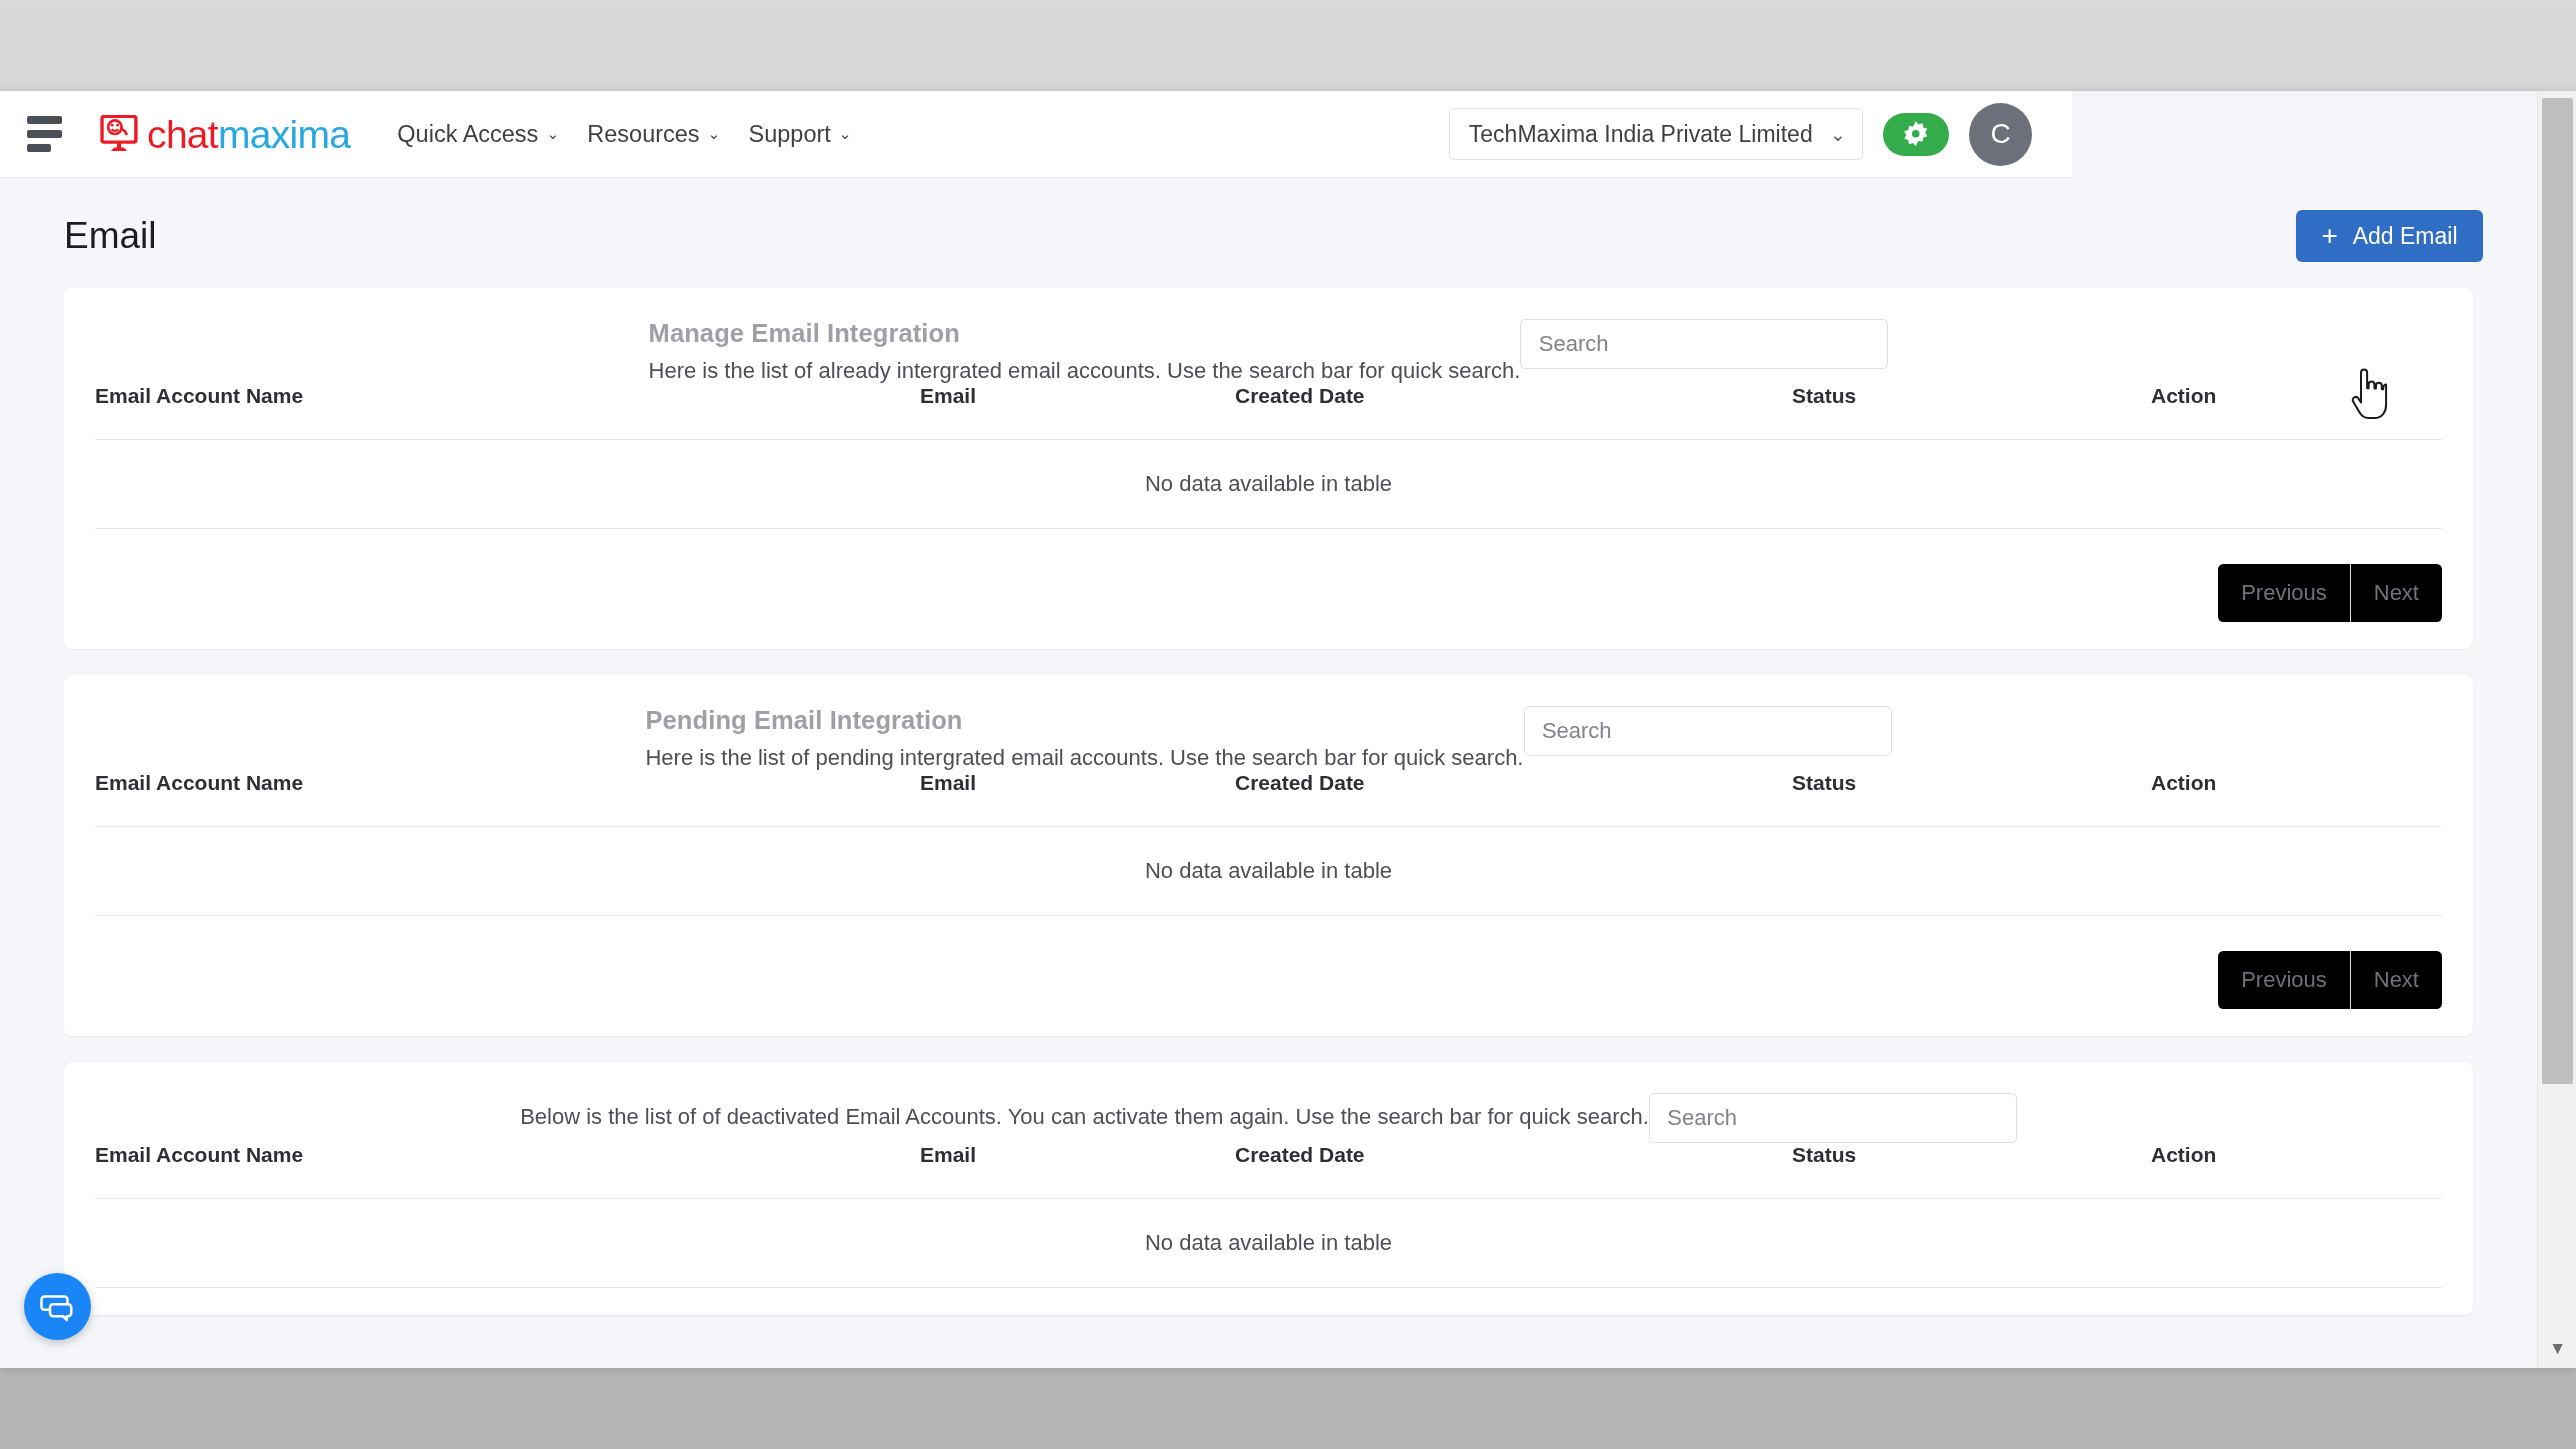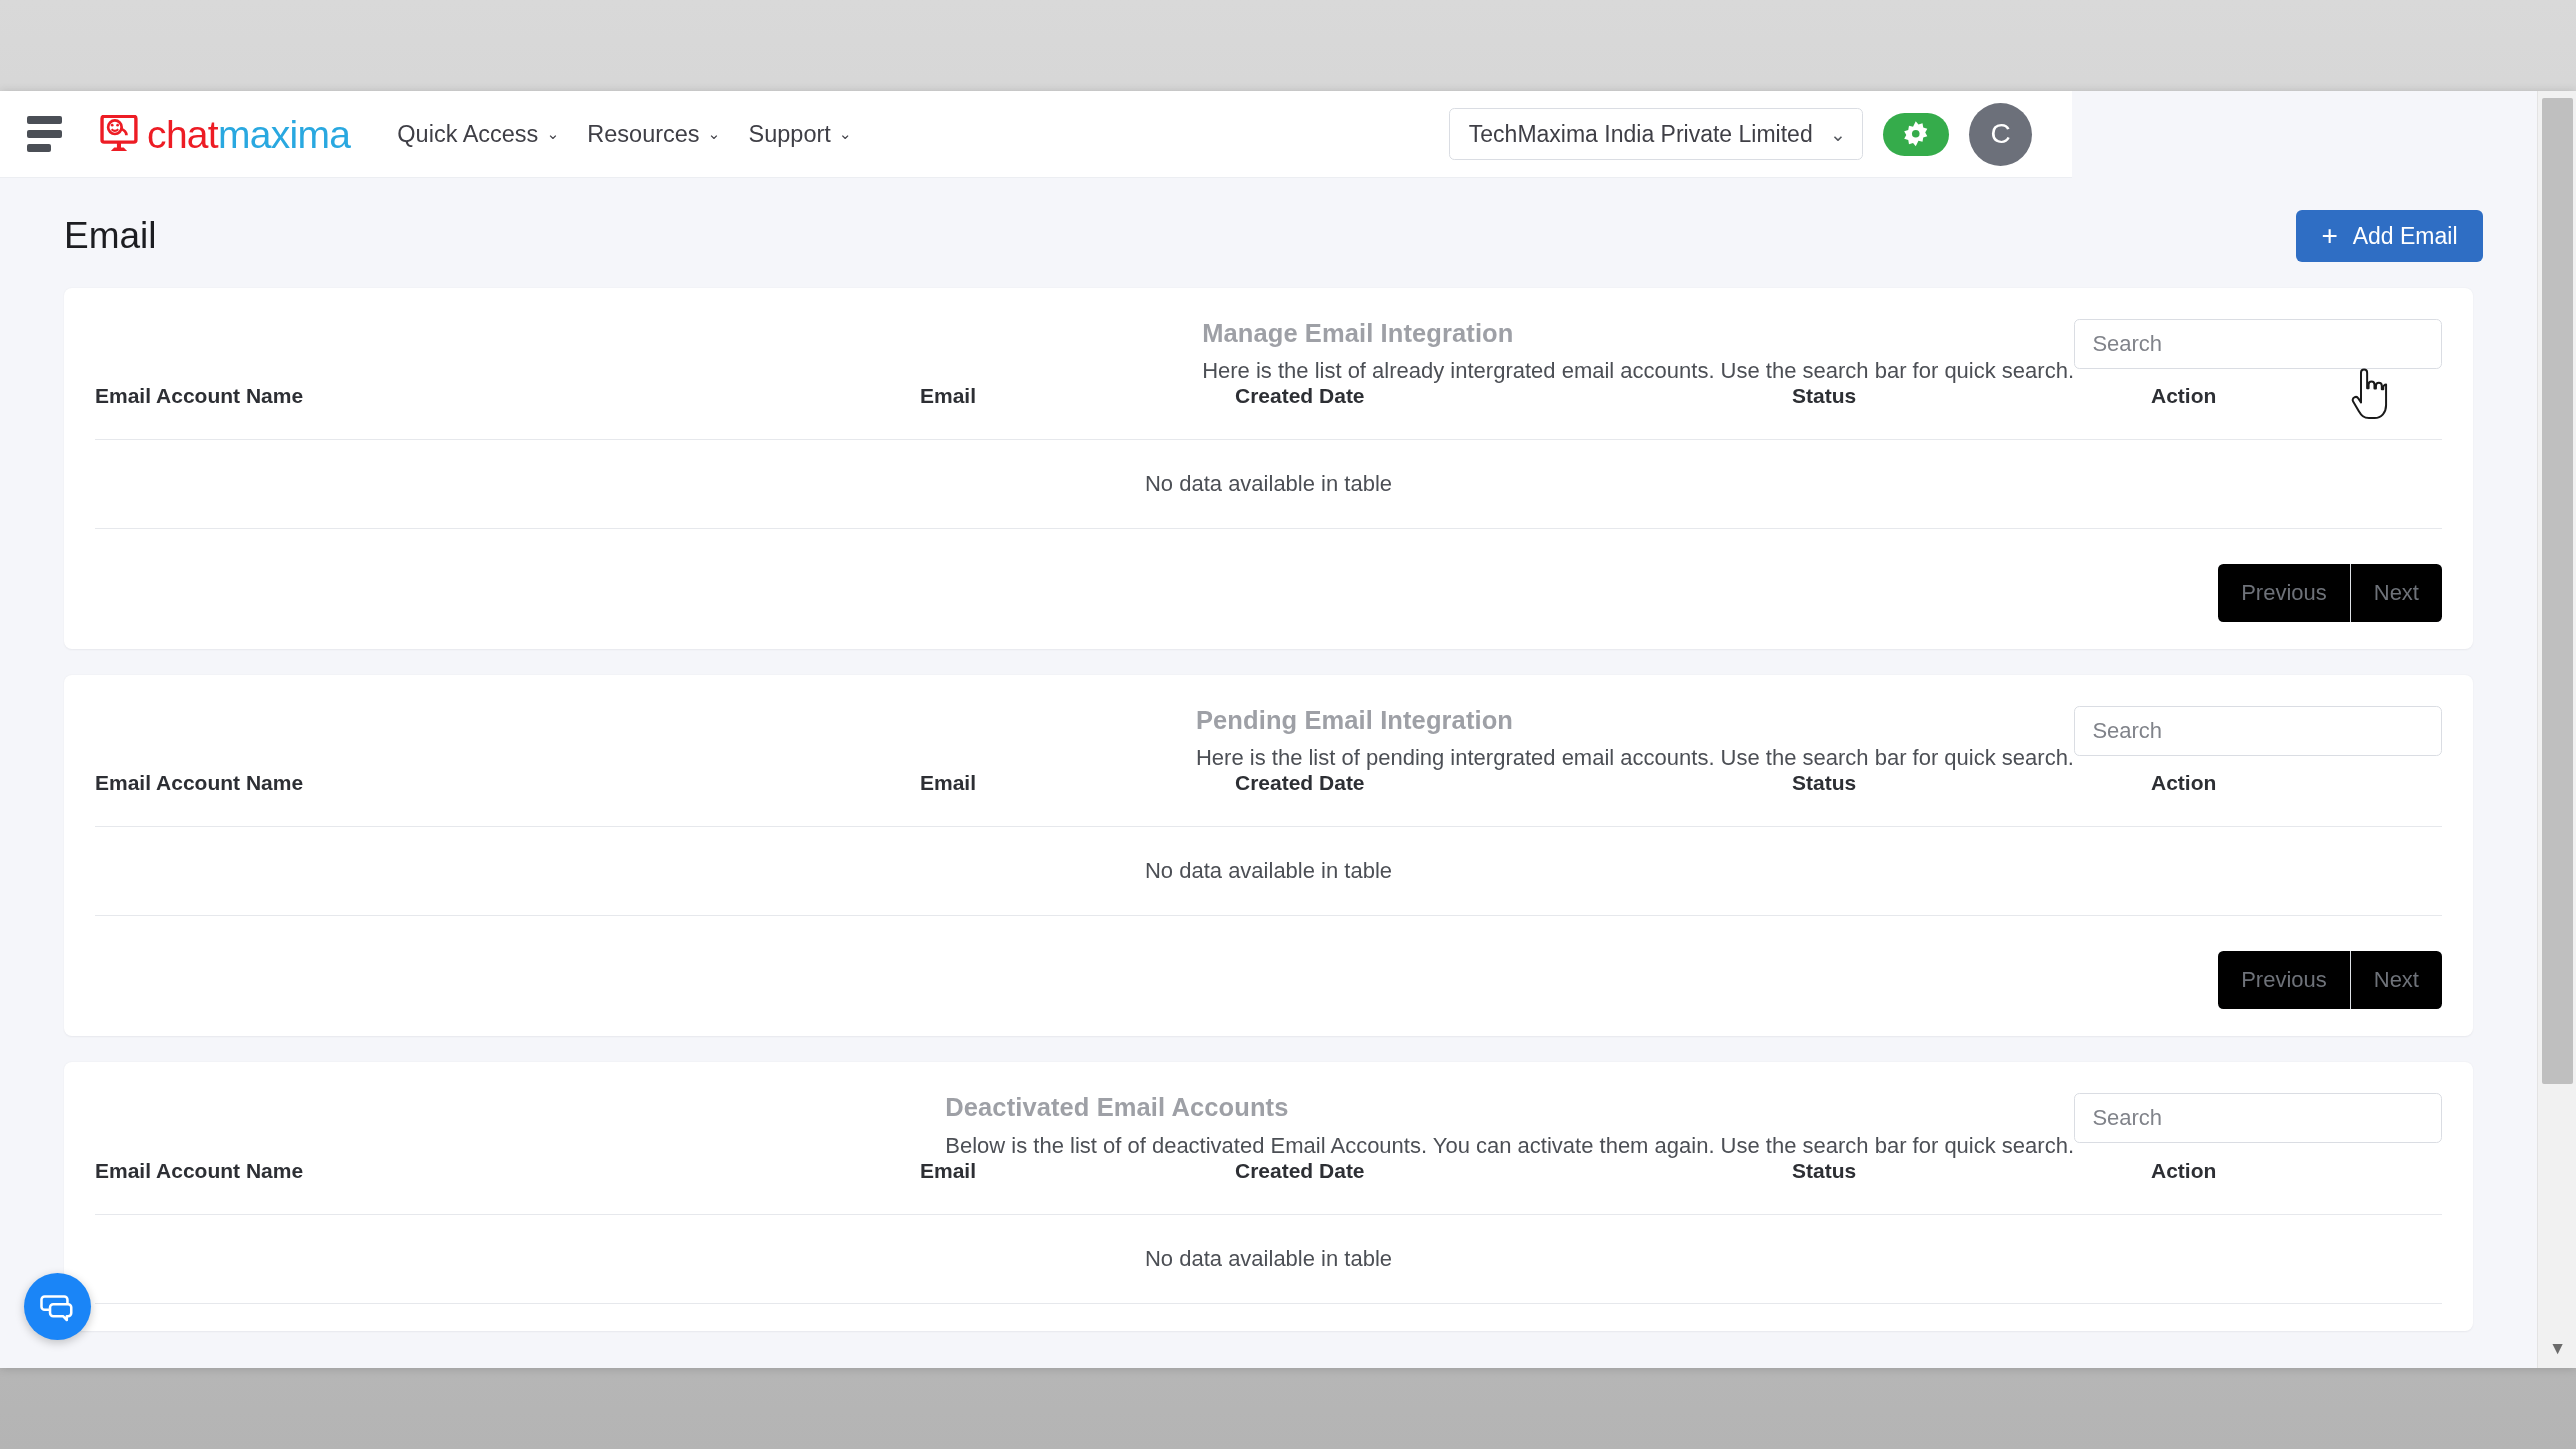--- a/index.html
+++ b/index.html
@@ -100,21 +100,21 @@
     cursor: pointer; font-family: inherit;
   }
   .add-btn .plus { font-size: 28px; line-height: 1; font-weight: 400; }
 
   .card {
     background:#fff; border-radius: 8px;
     margin: 25.5px 64px 0 64px;
     padding: 31px 31px 27px 31px;
     box-shadow: 0 0.7px 2px rgba(16,24,40,.06);
   }
-  .card-head { display:flex; justify-content:flex-end; align-items:flex-start; }
+  .card-head { display:flex; justify-content:center; align-items:flex-start; }
   .card-title { font-size: 25.5px; color: #9ea0a6; font-weight: 700; letter-spacing:0.1px; }
   .card-sub { font-size: 22px; color: #4c4f55; margin-top: 10.7px; }
   .search-box {
     width: 368px; height: 50px;
     border:0.7px solid #dadde3; border-radius:5.4px;
     background:#fff; padding: 0 17.4px;
     font-size: 22px; color: #3f3f46; font-family: inherit;
     outline:none;
   }
   .search-box::placeholder { color:#80838a; }
@@ -309,21 +309,20 @@
         <div class="pager-group">
           <button class="pager-btn">Previous</button>
           <button class="pager-btn">Next</button>
         </div>
       </div>
     </div>
 
     <div class="card">
       <div class="card-head">
         <div>
-          <div class="card-title">Deactivated Email Accounts</div>
           <div class="card-sub">Below is the list of of deactivated Email Accounts. You can activate them again. Use the search bar for quick search.</div>
         </div>
         <input class="search-box" type="text" placeholder="Search" style="">
       </div>
 
       <table class="dt">
         <thead>
           <tr>
             <th class="col-1">Email Account Name</th>
             <th class="col-2">Email</th>

